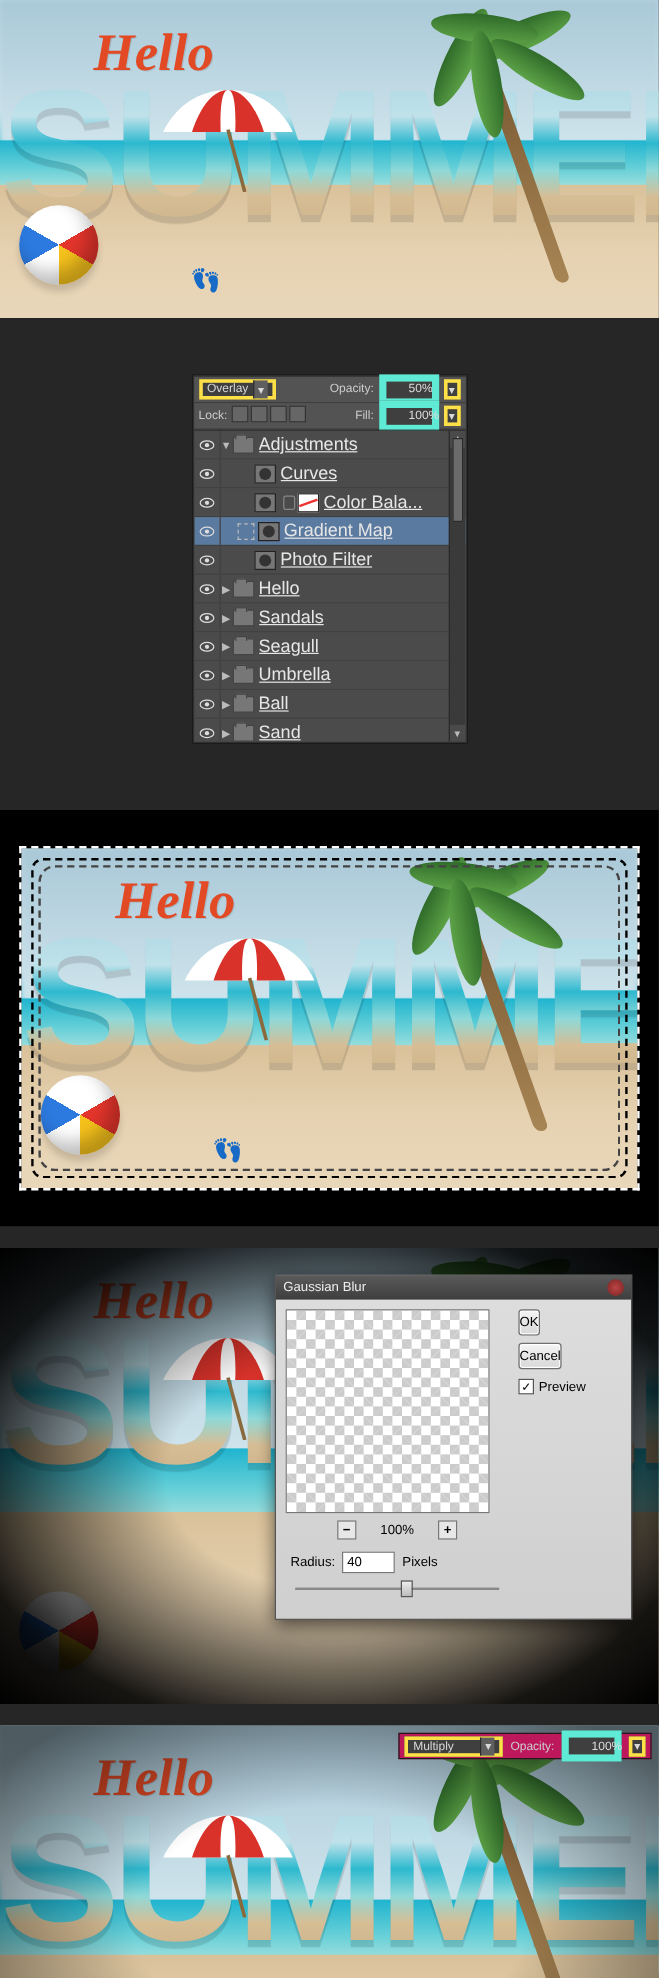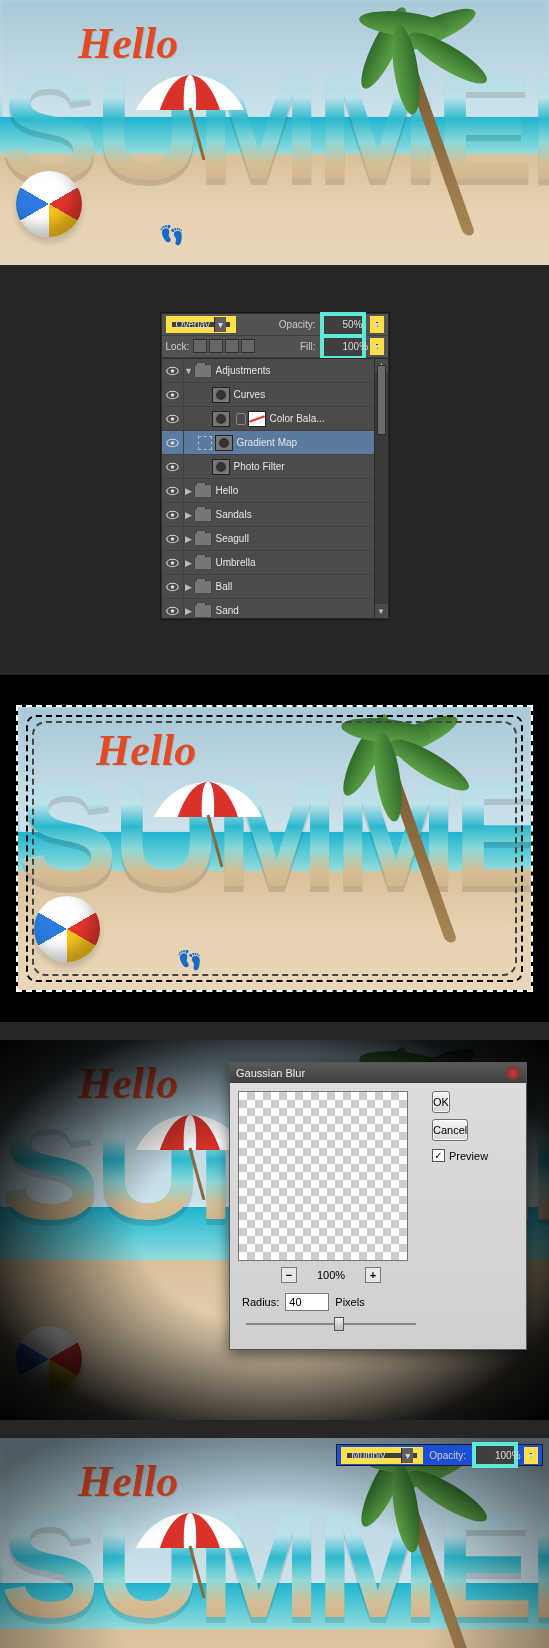--- a/index.html
+++ b/index.html
@@ -52,42 +52,42 @@
   .sandals { position:absolute; bottom:18px; left:160px; font-size:20px; color:#2a8d84; transform:rotate(-10deg);}
   
   .dark-gap { background:#262626; height:18px; }
   .dark-gap.big { height:34px; }
   
   
   .panel-wrap { background:#262626; padding:14px 0 22px 0; display:flex; justify-content:center; }
   .panel { width:228px; background:#535353; border:1px solid #2b2b2b; box-shadow:0 0 0 1px #1a1a1a;}
   .panel .row { height:22px; display:flex; align-items:center; padding:0 4px; border-bottom:1px solid #3e3e3e; gap:4px;}
   .panel .row.top { background:#535353; }
-  .sel { background:#3f3f3f; border:6px solid #fde047; height:17px; display:inline-flex; align-items:center; padding:0 4px; color:#d8d8d8; font-size:10px;}
+  .sel { background:#3f3f3f; border:3px solid #fde047; height:17px; display:inline-flex; align-items:center; padding:0 4px; color:#d8d8d8; font-size:10px;}
   .sel .dd { margin-left:4px; background:#5f5f5f; width:12px; height:15px; display:inline-flex; align-items:center; justify-content:center; border-left:1px solid #2a2a2a;}
   .lbl { color:#ccc; font-size:10px; }
-  .numbox { background:#3f3f3f; border:4px solid #5eead4; width:36px; height:26px; color:#ddd; font-size:10px; padding:0 19px; display:inline-flex; align-items:center;}
+  .numbox { background:#3f3f3f; border:6px solid #5eead4; width:36px; height:26px; color:#ddd; font-size:10px; padding:0 19px; display:inline-flex; align-items:center;}
   .spacer { flex:1; }
   .lockicons span { display:inline-block; width:14px; height:14px; background:#666; margin-right:2px; border:1px solid #333;}
   
   .layers { max-height:260px; overflow:hidden; position:relative; border-top:1px solid #2b2b2b;}
   .layer { height:24px; display:flex; align-items:center; border-bottom:1px solid #404040; background:#4b4b4b;}
   .layer.sel-row { background:#5b7aa0;}
   .eye { width:22px; height:100%; border-right:1px solid #404040; display:flex; align-items:center; justify-content:center;}
   .eye svg{width:13px;height:10px;fill:#ddd;}
   .indent { display:inline-block; }
   .i1{width:14px;} .i2{width:28px;}
   .tw { width:10px; height:10px; display:inline-flex; align-items:center; justify-content:center; color:#bbb; font-size:9px;}
   .folder { width:18px; height:14px; background:#777; border:1px solid #444; border-radius:1px; position:relative; margin-right:4px;}
   .folder:before{content:"";position:absolute;top:-3px;left:1px;height:3px;width:8px;background:#777;border:1px solid #444;border-bottom:none;}
   .thumb { width:18px; height:16px; background:#777; border:1px solid #222; margin-right:4px; display:inline-flex; align-items:center; justify-content:center;}
   .thumb.circle::after{content:"";width:10px;height:10px;border-radius:50%;background:#333;}
   .thumb.mask{ background:#fff;}
   .thumb.red::after{content:"";width:16px;height:2px;background:#e33;transform:rotate(-20deg);}  
-  .lname { color:#e6e6e6; font-size:10px; white-space:nowrap; overflow:hidden; text-overflow:ellipsis; max-width:120px;}
+  .lname { color:#e6e6e6; font-size:15px; white-space:nowrap; overflow:hidden; text-overflow:ellipsis; max-width:120px;text-decoration:underline;}
   .link { width:10px; height:12px; margin:0 2px; display:inline-block; border:1px solid #888; border-radius:2px;}
   .corners { width:14px; height:14px; border:1px dashed #bbb; margin-right:3px;}
   .scrollbar { position:absolute; right:0; top:0; width:14px; bottom:0; background:#3a3a3a; border-left:1px solid #2a2a2a;}
   .scrollbar .thumb-s { position:absolute; left:2px; right:2px; top:6px; height:70px; background:#6b6b6b; border:1px solid #2a2a2a;}
   .scrollbar .arr { position:absolute; left:0; right:0; height:14px; background:#4a4a4a; display:flex;align-items:center;justify-content:center;color:#bbb;font-size:8px;}
   .scrollbar .up{top:0;} .scrollbar .dn{bottom:0;}
   
   
   .sel-wrap { background:#000; padding:32px 18px; }
   .sel-wrap .art { width:513px; height:283px; outline:2px dashed #fff; outline-offset:0; position:relative;}
@@ -130,21 +130,21 @@
   .dialog .right { width:86px; display:flex; flex-direction:column; gap:6px; align-items:flex-start;}
   .winbtn { height:22px; background:linear-gradient(#f4f4f4,#d8d8d8); border:1px solid #707070; border-radius:3px; font-size:11px; display:flex; align-items:center; justify-content:center; box-shadow:0 0 0 1px #fff inset;}
   .chk { display:flex; align-items:center; gap:4px; margin-top:2px;}
   .chk .box { width:13px;height:13px;border:1px solid #555;background:#fff;display:flex;align-items:center;justify-content:center;font-size:10px;color:#000;}
   
   
   .mult-wrap { position:relative; }
   .mult-wrap .art { height:330px; }
   .mult-wrap .vig2 { position:absolute; inset:0;
     background: radial-gradient(ellipse at center, rgba(0,0,0,0) 42%, rgba(0,0,0,0.55) 90%); pointer-events:none;}
-  .mini-panel { position:absolute; top:6px; right:6px; background:#1d4ed8; border:1px solid #1c1c1c;
+  .mini-panel { position:absolute; top:6px; right:6px; background:#be185d; border:1px solid #1c1c1c;
     height:22px; display:flex; align-items:center; padding:0 4px; gap:6px;}
 </style>
 </head>
 <body>
 
 <div class="art">
   <div class="sky"></div>
   <div class="sea"></div>
   <div class="sand"></div>
   <div class="summer">SUMMER</div>

